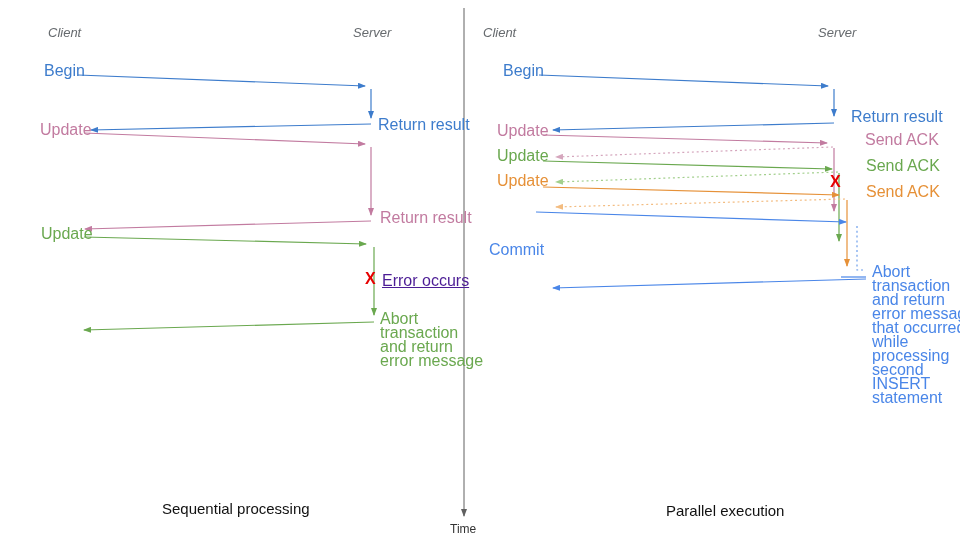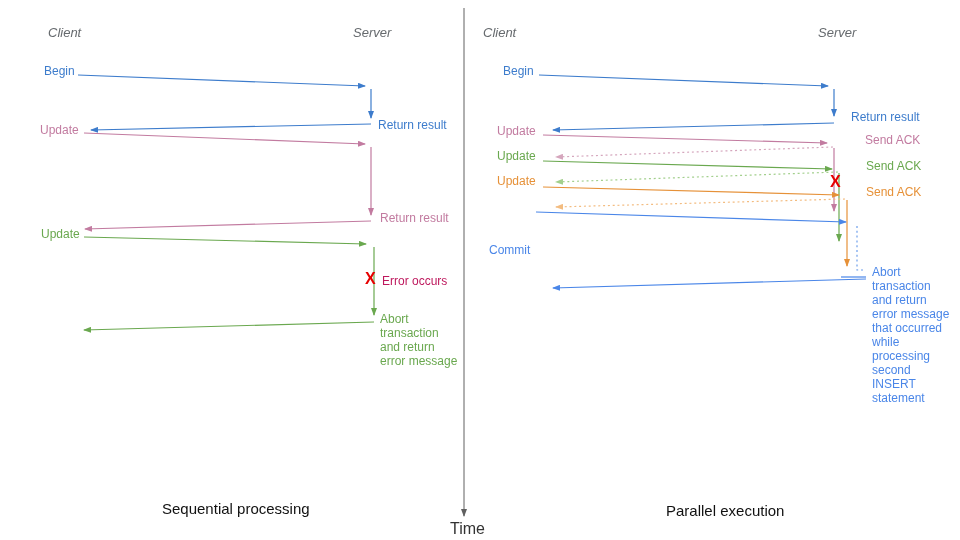--- a/index.html
+++ b/index.html
@@ -7,52 +7,52 @@
     position:relative;
     width:960px;height:540px;
     background:#ffffff;
     font-family:"Liberation Sans", sans-serif;
     overflow:hidden;
     padding-left:42px;
   }
   .canvas svg{position:absolute;left:0;top:0;}
   .lbl{
     position:absolute;
-    font-size:12px;
+    font-size:16px;
     line-height:14px;
     white-space:nowrap;
     color:#000;
   }
   .hdr{
     font-style:italic;
     font-size:13px;
     color:#666a6e;
   }
   .blue{color:#3d7ccc;}
   .cblue{color:#4a86e8;}
   .pink{color:#c27ba0;}
   .green{color:#6aa84f;}
   .orange{color:#e69138;}
-  .red{color:#be185d;}
+  .red{color:#4c1d95;text-decoration:underline;}
   .xmark{
     font-size:16px;
     font-weight:bold;
     color:#e60000;
     line-height:16px;
   }
   .multiline{
     white-space:pre-line;
     line-height:14px;
   }
   .caption{
     font-size:15px;
     color:#111;
   }
   .timelbl{
-    font-size:16px;
+    font-size:12px;
     color:#333;
   }
 </style>
 </head>
 <body>
 
 <div class="canvas">
 
   <svg width="960" height="540" viewBox="0 0 960 540">
     <defs>

